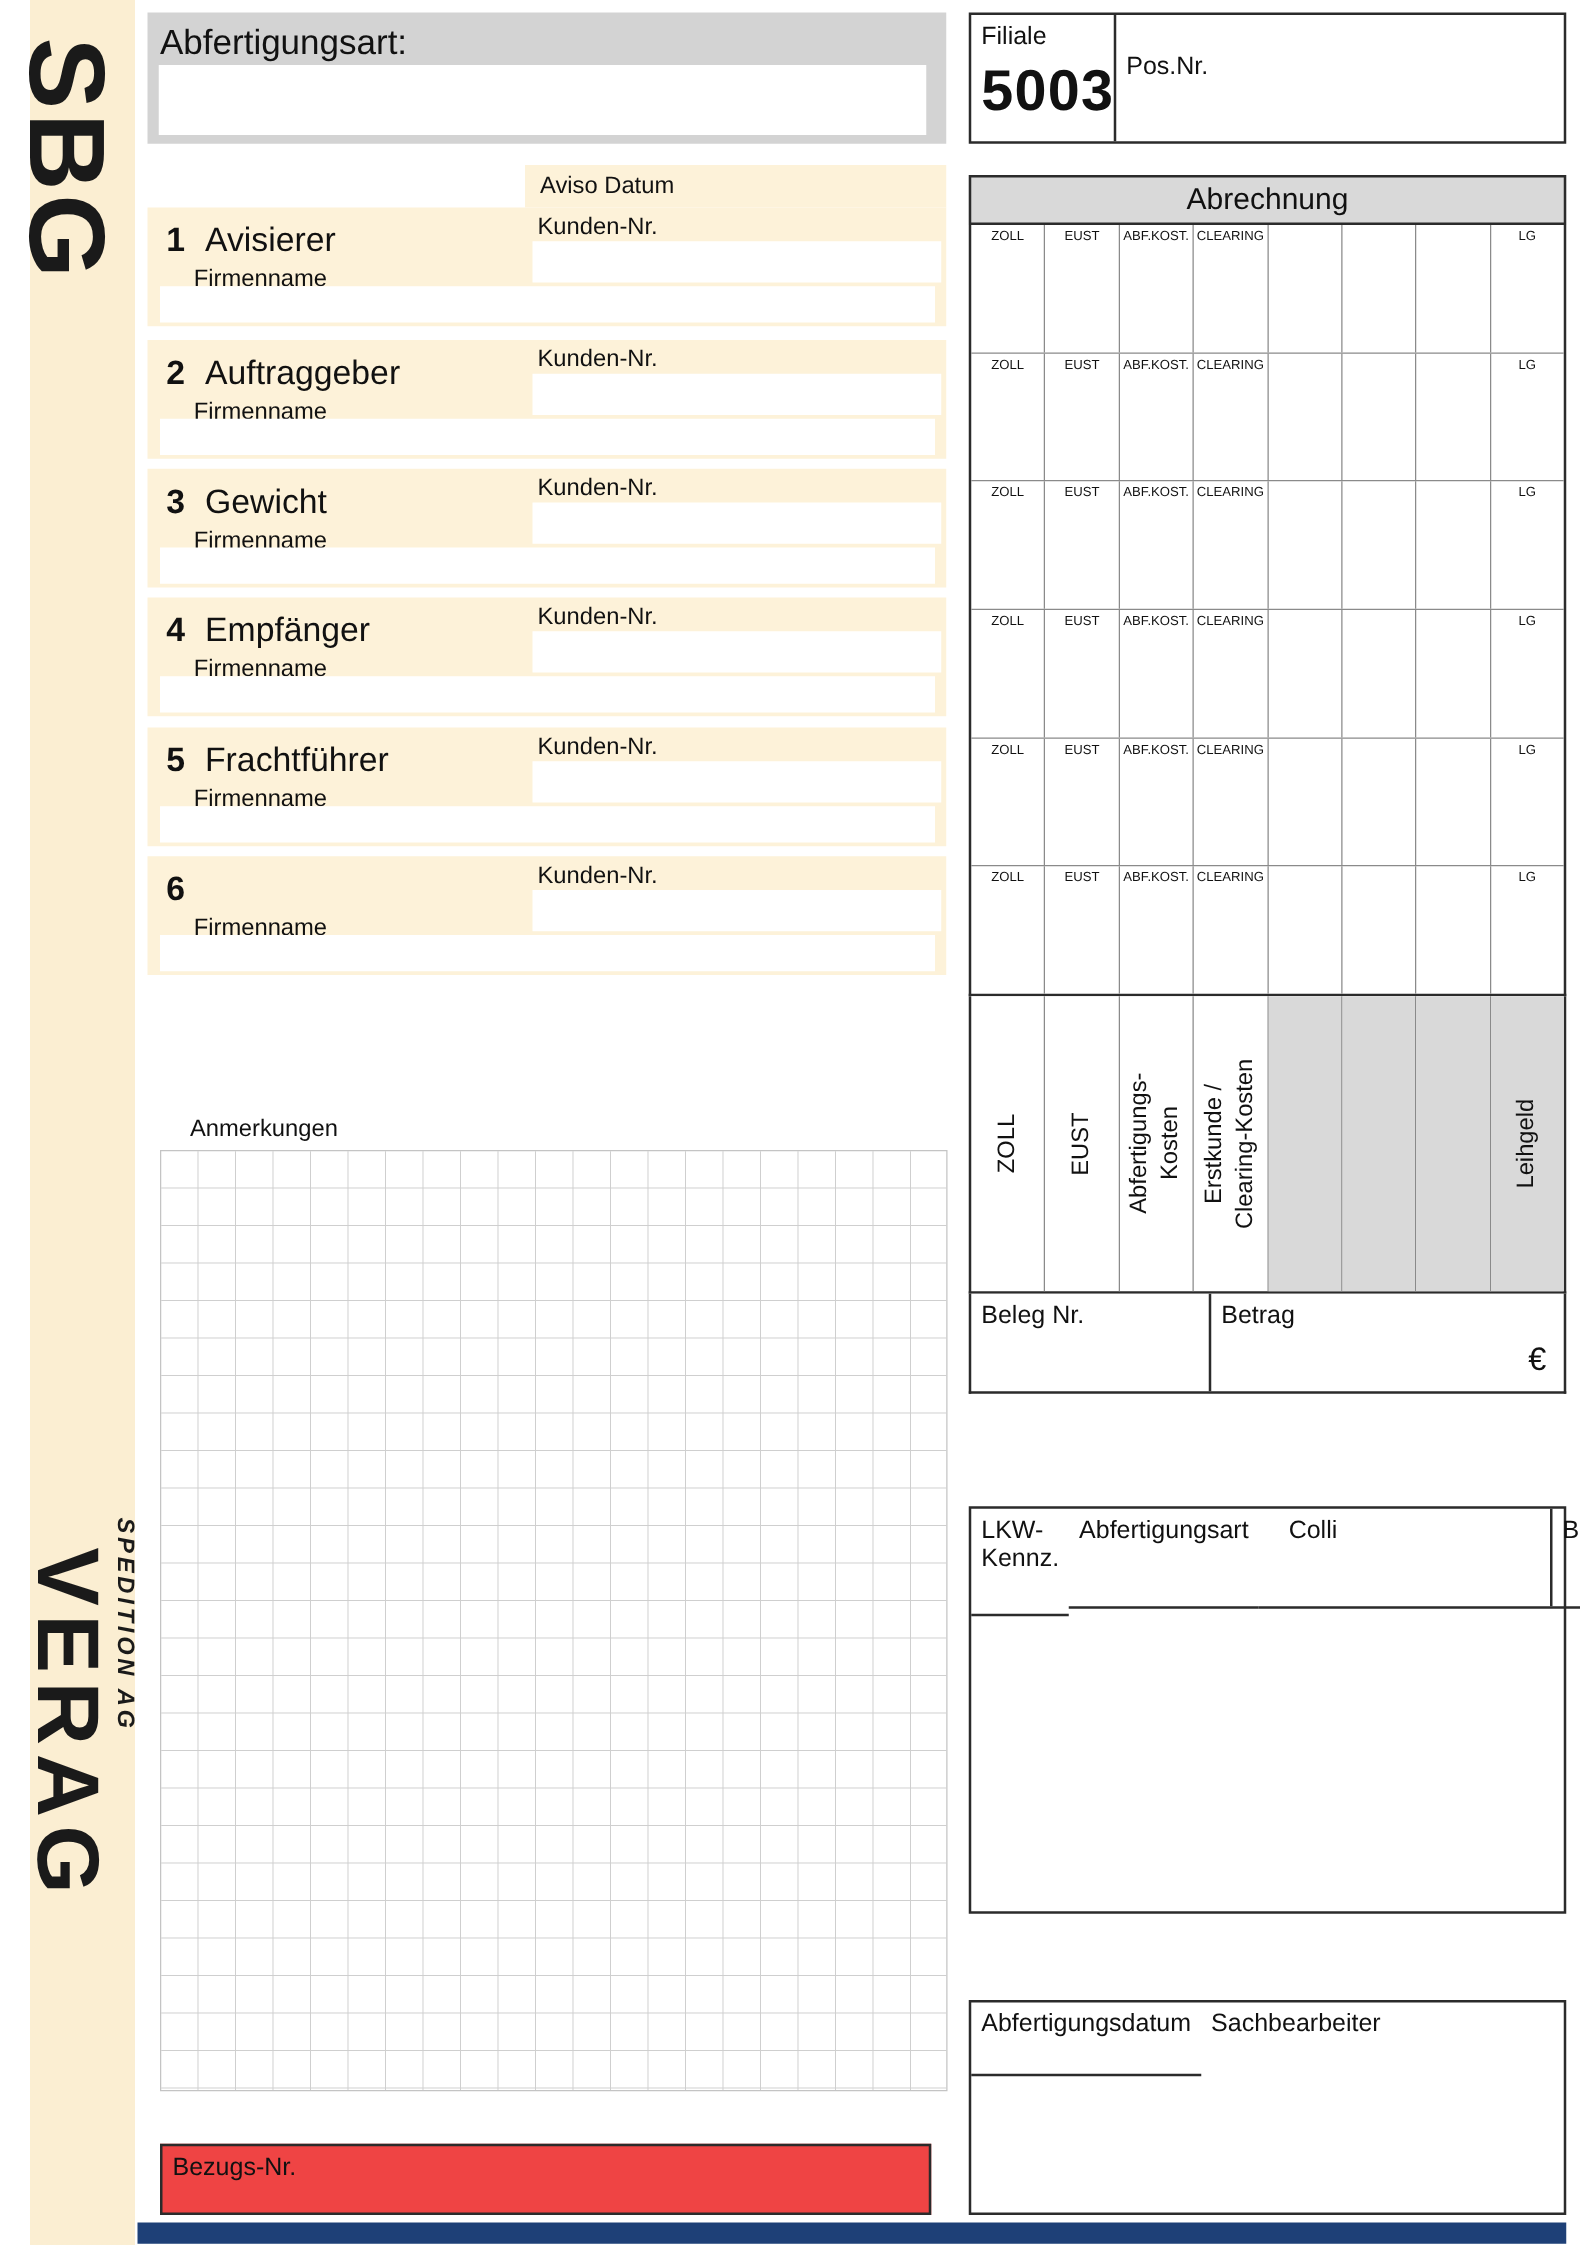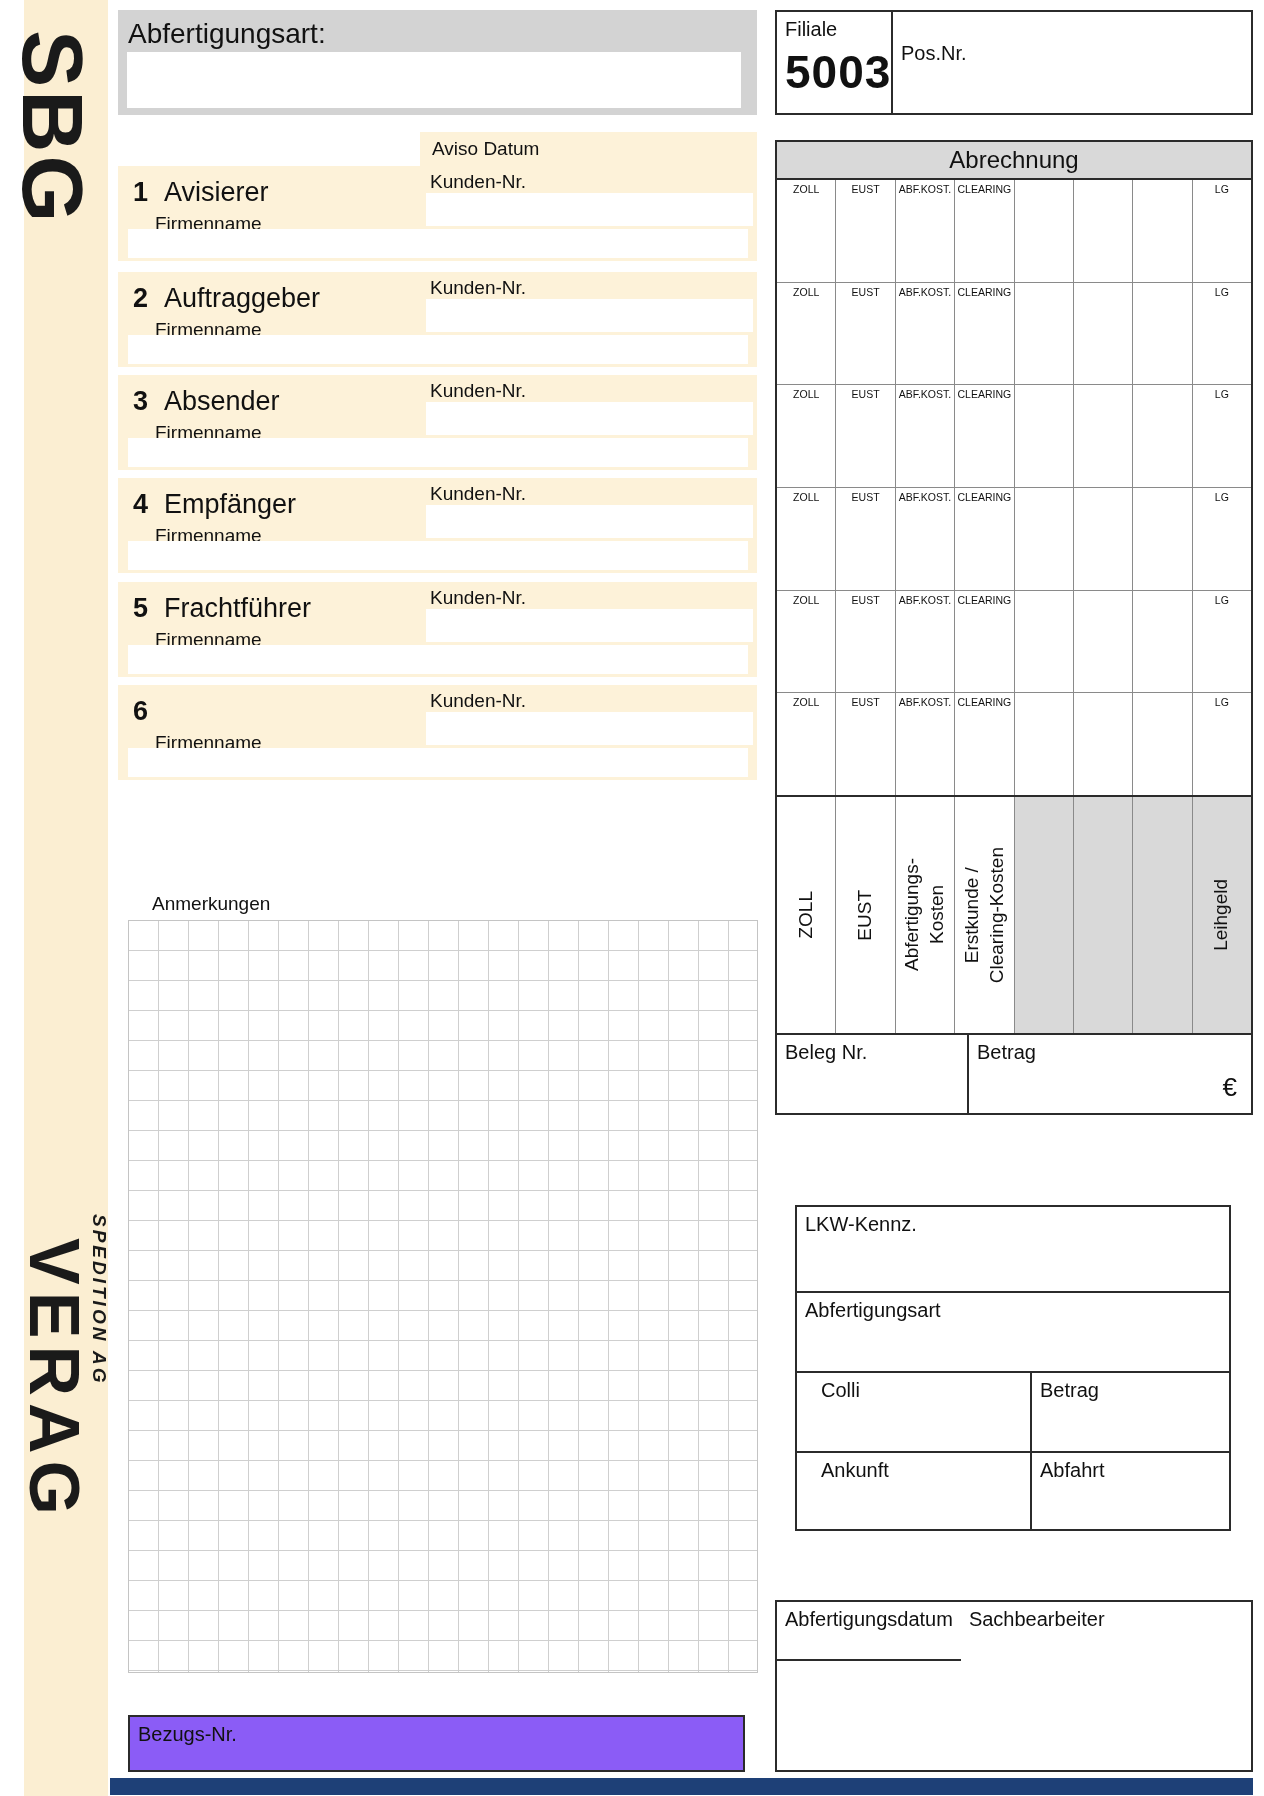--- a/index.html
+++ b/index.html
@@ -76,36 +76,36 @@
   
   .anm-label { position:absolute; left:152px; top:893px; font-size:19px; }
   .anm-grid { position:absolute; left:128px; top:920px; width:630px; height:753px;
     border:1px solid #c4c4c4;
     background-image:
       linear-gradient(#cfcfcf 1px, transparent 1px),
       linear-gradient(90deg, #cfcfcf 1px, transparent 1px);
     background-size:30px 30px; background-position:-1px -1px; }
 
   
-  .ship-box { position:absolute; left:795px; top:1205px; width:436px; height:326px;
-    border:2px solid #2b2b2b; display:flex; flex-direction:column; background:#fff; }
+  .ship-box { position:absolute; left:775px; top:1205px; width:478px; height:326px;
+    border:2px solid #2b2b2b; display:flex; flex-direction:row; background:#fff; }
   .ship-row { padding:6px 8px; font-size:20px; border-bottom:2px solid #2b2b2b; }
   .r1 { height:86px; } .r2 { height:80px; }
   .ship-split { height:80px; display:flex; border-bottom:2px solid #2b2b2b; }
   .ship-split.last { flex:1; border-bottom:none; }
   .half  { width:235px; border-right:2px solid #2b2b2b; padding:6px 24px; font-size:20px; }
   .half2 { flex:1; padding:6px 8px; font-size:20px; }
 
   .proc-box { position:absolute; left:775px; top:1600px; width:478px; height:172px;
     border:2px solid #2b2b2b; display:flex; background:#fff; }
   .proc-row1 { height:59px; border-bottom:2px solid #2b2b2b; padding:6px 8px; font-size:20px; }
   .proc-row2 { flex:1; padding:6px 8px; font-size:20px; }
 
   .bezug-box { position:absolute; left:128px; top:1715px; width:617px; height:57px;
-    border:2px solid #2b2b2b; padding:6px 8px; font-size:20px; background:#8b5cf6; }
+    border:2px solid #2b2b2b; padding:6px 8px; font-size:20px; background:#ef4444; }
 
   .blue-bar { position:absolute; left:110px; top:1778px; width:1143px; height:17px; background:#1e4077; }
 </style>
 </head>
 <body>
 
 <div>
 
   <div class="sidebar"></div>
   <div class="logo-sbg">SBG</div>
@@ -144,21 +144,21 @@
     <span class="p-num">2</span>
     <span class="p-name">Auftraggeber</span>
     <span class="k-label">Kunden-Nr.</span>
     <div class="k-input"></div>
     <span class="f-label">Firmenname</span>
     <div class="f-input"></div>
   </div>
 
   <div class="party" style="top:375px">
     <span class="p-num">3</span>
-    <span class="p-name">Absender</span>
+    <span class="p-name">Gewicht</span>
     <span class="k-label">Kunden-Nr.</span>
     <div class="k-input"></div>
     <span class="f-label">Firmenname</span>
     <div class="f-input"></div>
   </div>
 
   <div class="party" style="top:478px">
     <span class="p-num">4</span>
     <span class="p-name">Empfänger</span>
     <span class="k-label">Kunden-Nr.</span>

